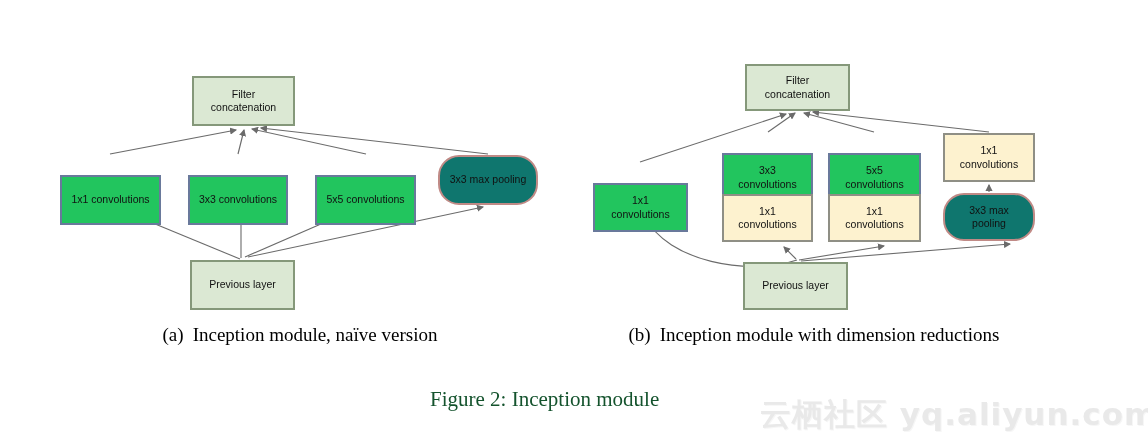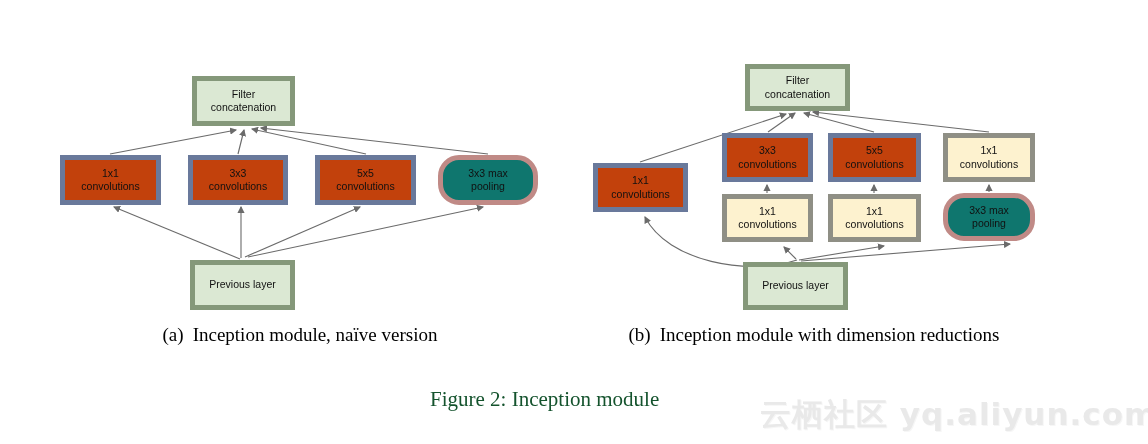--- a/index.html
+++ b/index.html
@@ -1,22 +1,22 @@
 <!DOCTYPE html>
 <html><head>
 <meta charset="utf-8">
 <style>
   html,body{margin:0;padding:0;background:#ffffff;}
   #page{position:relative;width:1148px;height:444px;background:#ffffff;overflow:hidden;
         font-family:"Liberation Sans",sans-serif;}
   .box{position:absolute;display:flex;align-items:center;justify-content:center;
        text-align:center;font-size:10.5px;line-height:1.25;color:#111;
-       box-sizing:border-box;border:5px solid #0c4a6e;padding:2px 7px;}
+       box-sizing:border-box;border:2px solid #0c4a6e;padding:2px 7px;}
   .green{background:#dbe8d3;border-color:#85987a;}
-  .blue{background:#c2410c;border-color:#69799b;}
+  .blue{background:#22c55e;border-color:#69799b;margin-top:20px;}
   .yellow{background:#fdf2cf;border-color:#8f8f85;}
   .pink{background:#0f766e;border-color:#c08a86;border-radius:21px;}
   svg.edges{position:absolute;left:0;top:0;width:1148px;height:444px;pointer-events:none;}
   .subcaption{position:absolute;top:324px;font-family:"Liberation Serif",serif;
               font-size:19px;color:#000;text-align:center;white-space:nowrap;}
   .subcaption .pfx{margin-right:9px;}
   .figcaption{position:absolute;left:430px;top:387px;font-family:"Liberation Serif",serif;
               font-size:21px;color:#14532d;white-space:nowrap;}
   .watermark{position:absolute;left:760px;top:394px;font-family:"DejaVu Sans",sans-serif;
              font-size:31px;font-weight:600;letter-spacing:1px;color:#e9e9e9;

